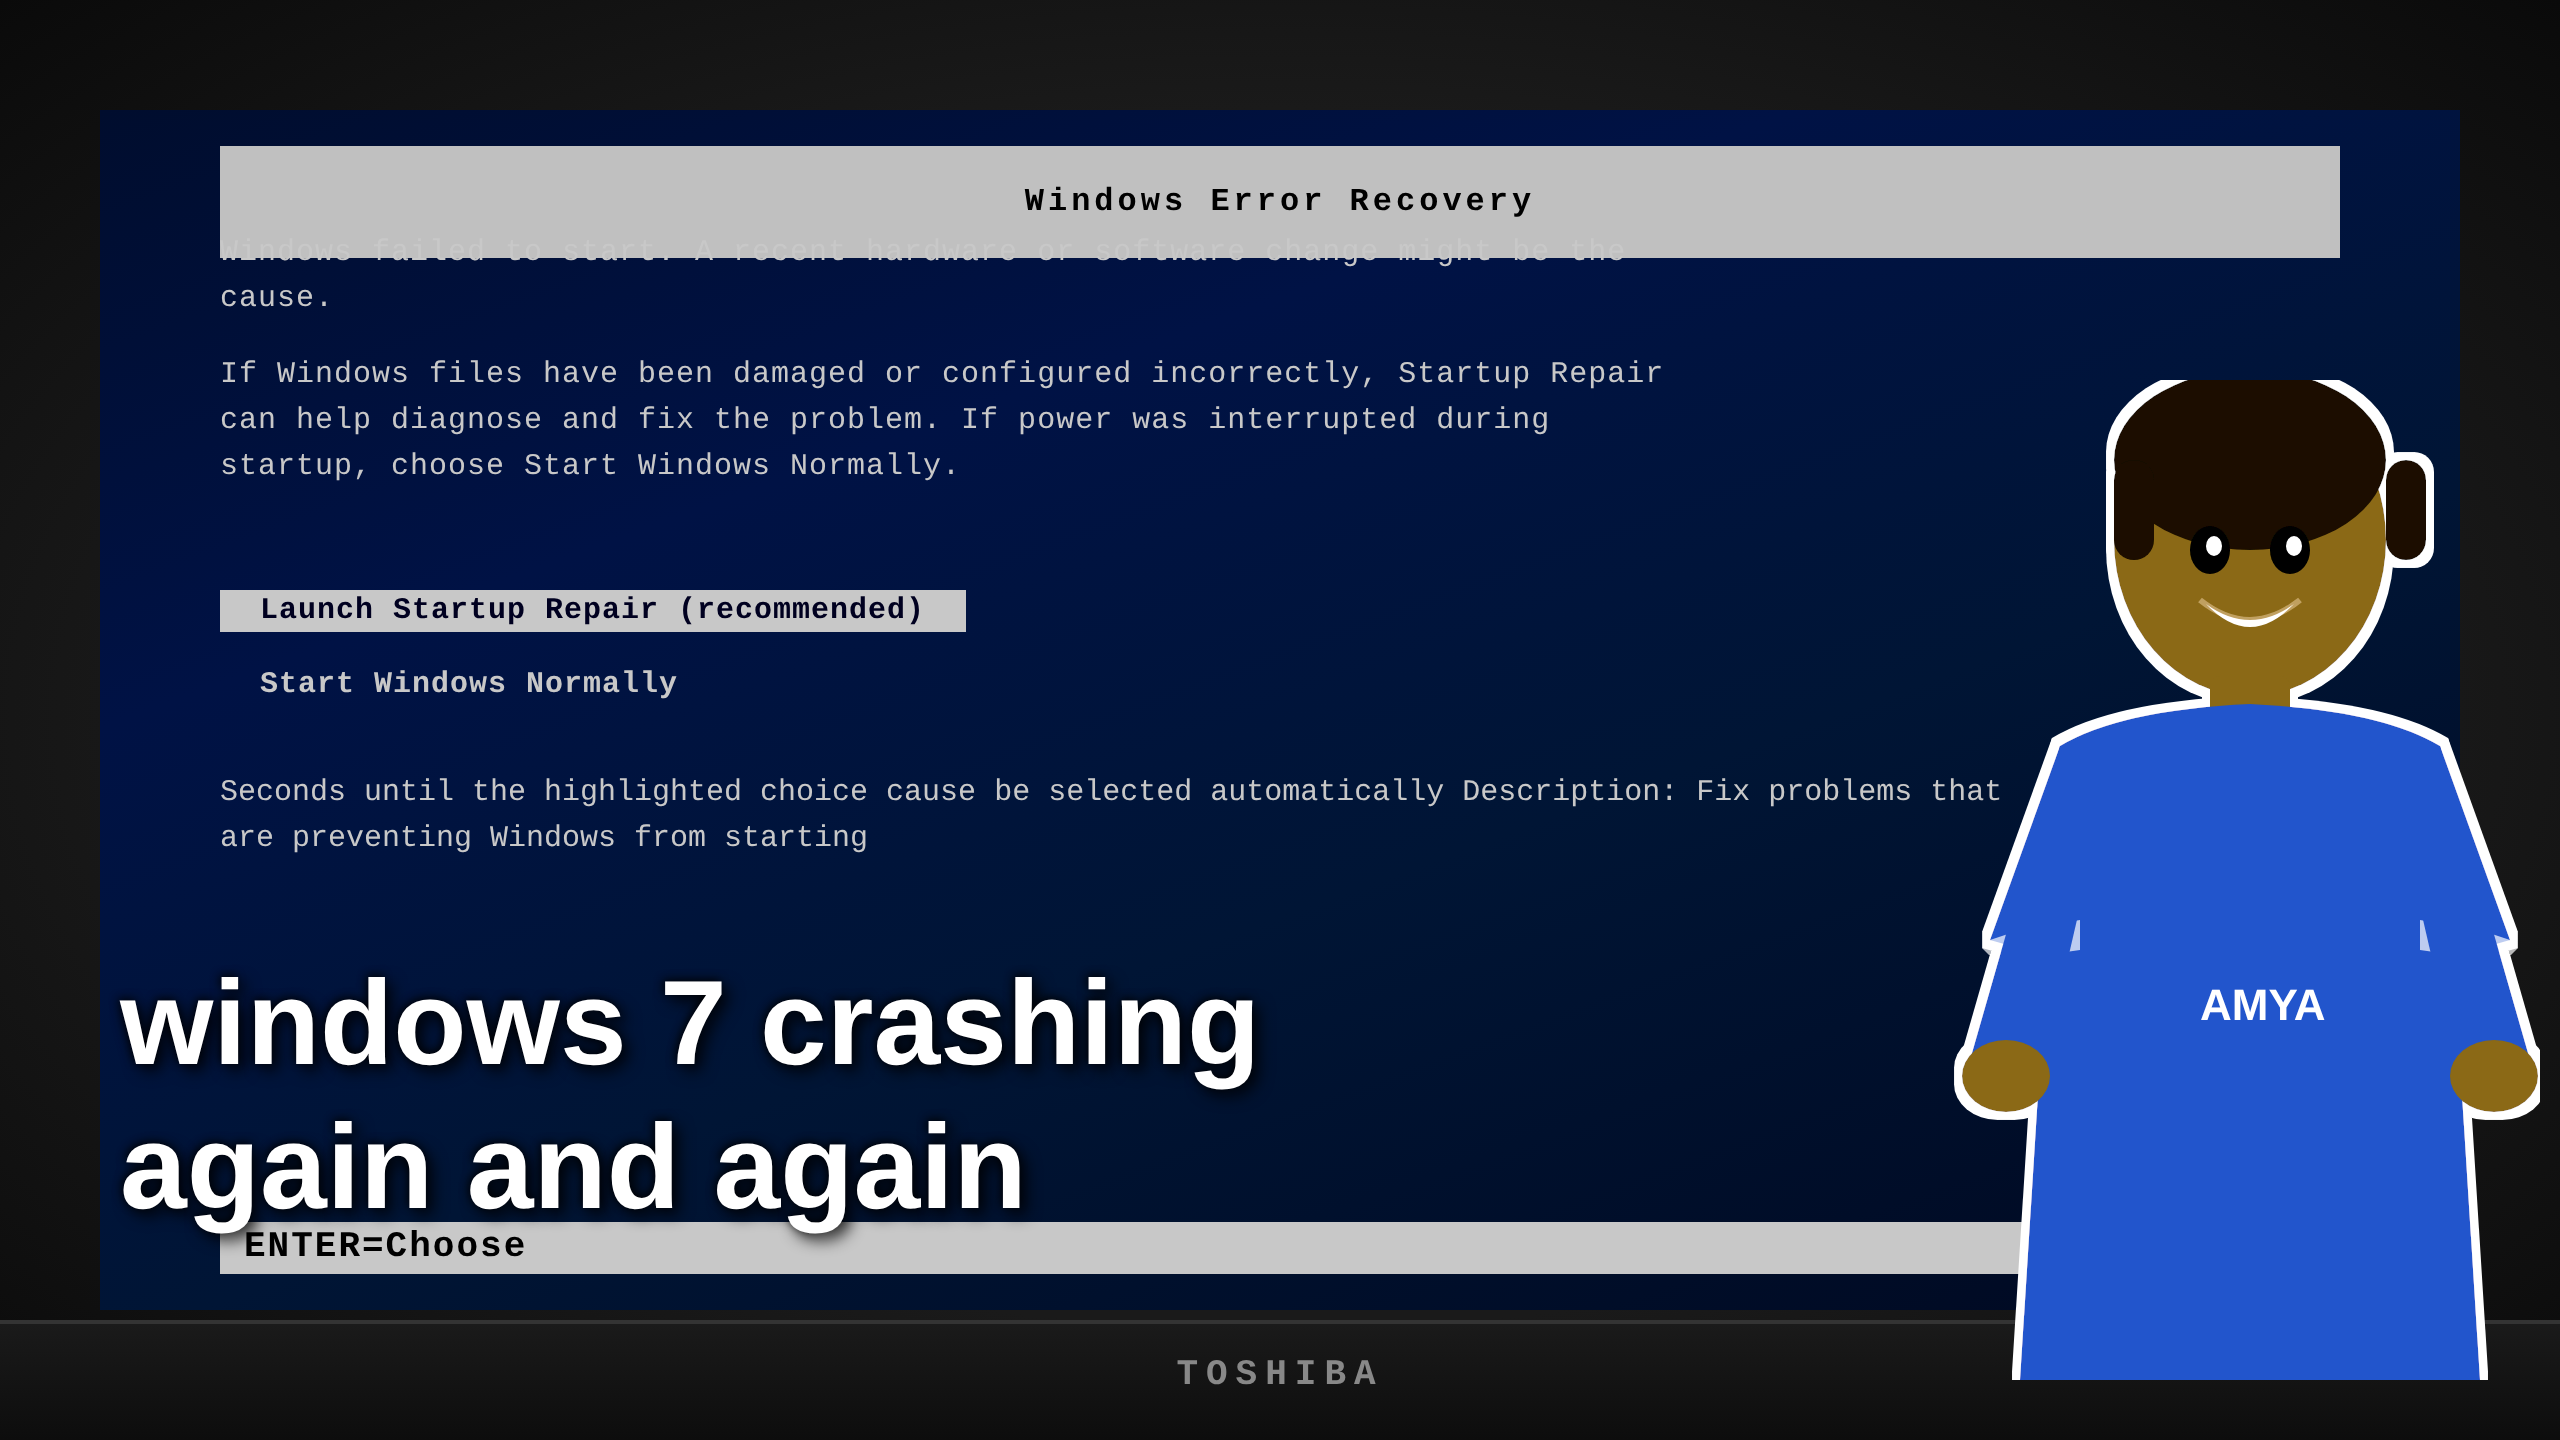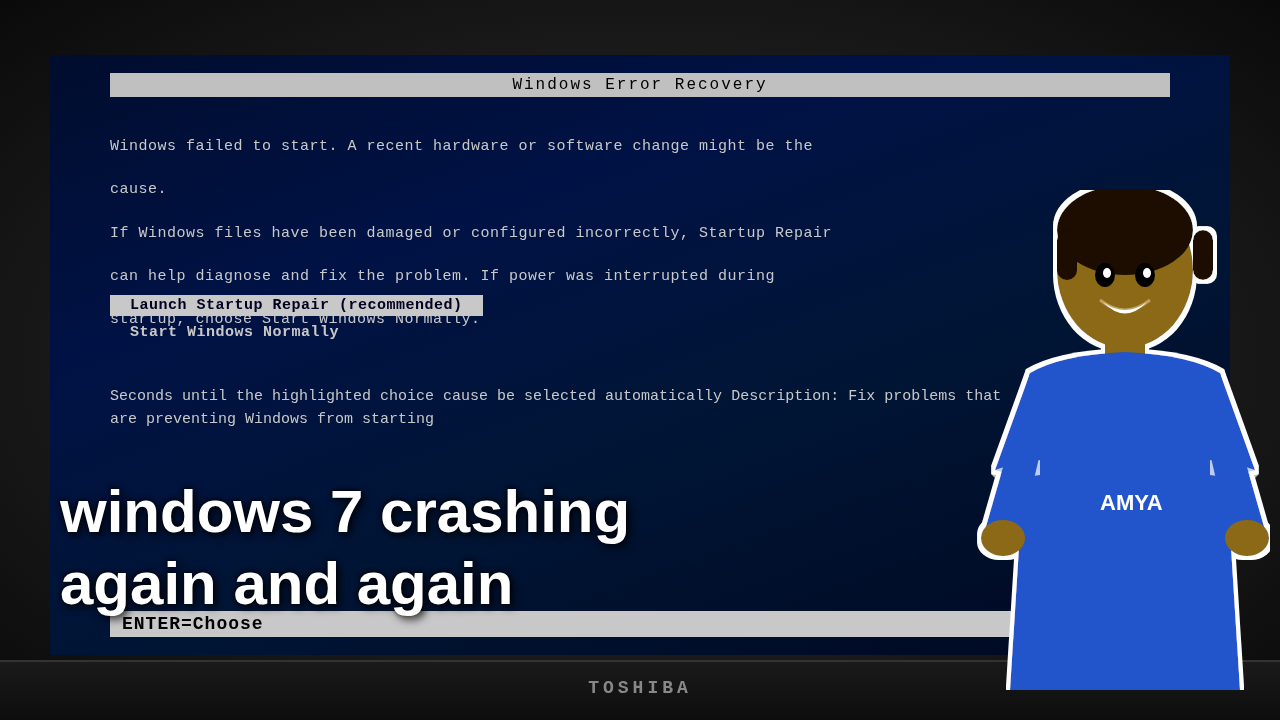--- a/index.html
+++ b/index.html
@@ -45,23 +45,23 @@
     
     .title-bar {
       position: absolute;
       top: 18px;
       left: 60px;
       right: 60px;
       text-align: center;
       background: #c0c0c0;
       color: #000;
       font-size: 16px;
-      font-weight: normal;
+      font-weight: bold;
       letter-spacing: 2px;
-      padding: 3px 10px;
+      padding: 19px 10px;
       font-family: 'Courier New', monospace;
     }
 
     
     .content {
       position: absolute;
       top: 60px;
       left: 60px;
       right: 200px;
       color: #c8c8c8;
@@ -70,40 +70,39 @@
       font-family: 'Courier New', monospace;
       letter-spacing: 0.5px;
     }
 
     .content p {
       margin-bottom: 14px;
     }
 
     .content .line {
       display: block;
-      margin-top: 20px;
     }
 
     
     .options {
       position: absolute;
       top: 240px;
       left: 60px;
       right: 200px;
       font-family: 'Courier New', monospace;
       font-size: 15px;
       color: #c8c8c8;
     }
 
     .option-selected {
       background: #c8c8c8;
       color: #000020;
       display: inline-block;
       padding: 2px 20px;
-      margin-bottom: 6px;
+      margin-bottom: 16px;
       font-weight: bold;
       letter-spacing: 0.5px;
     }
 
     .option-normal {
       display: block;
       padding: 2px 20px;
       color: #c8c8c8;
       font-weight: bold;
       letter-spacing: 0.5px;

